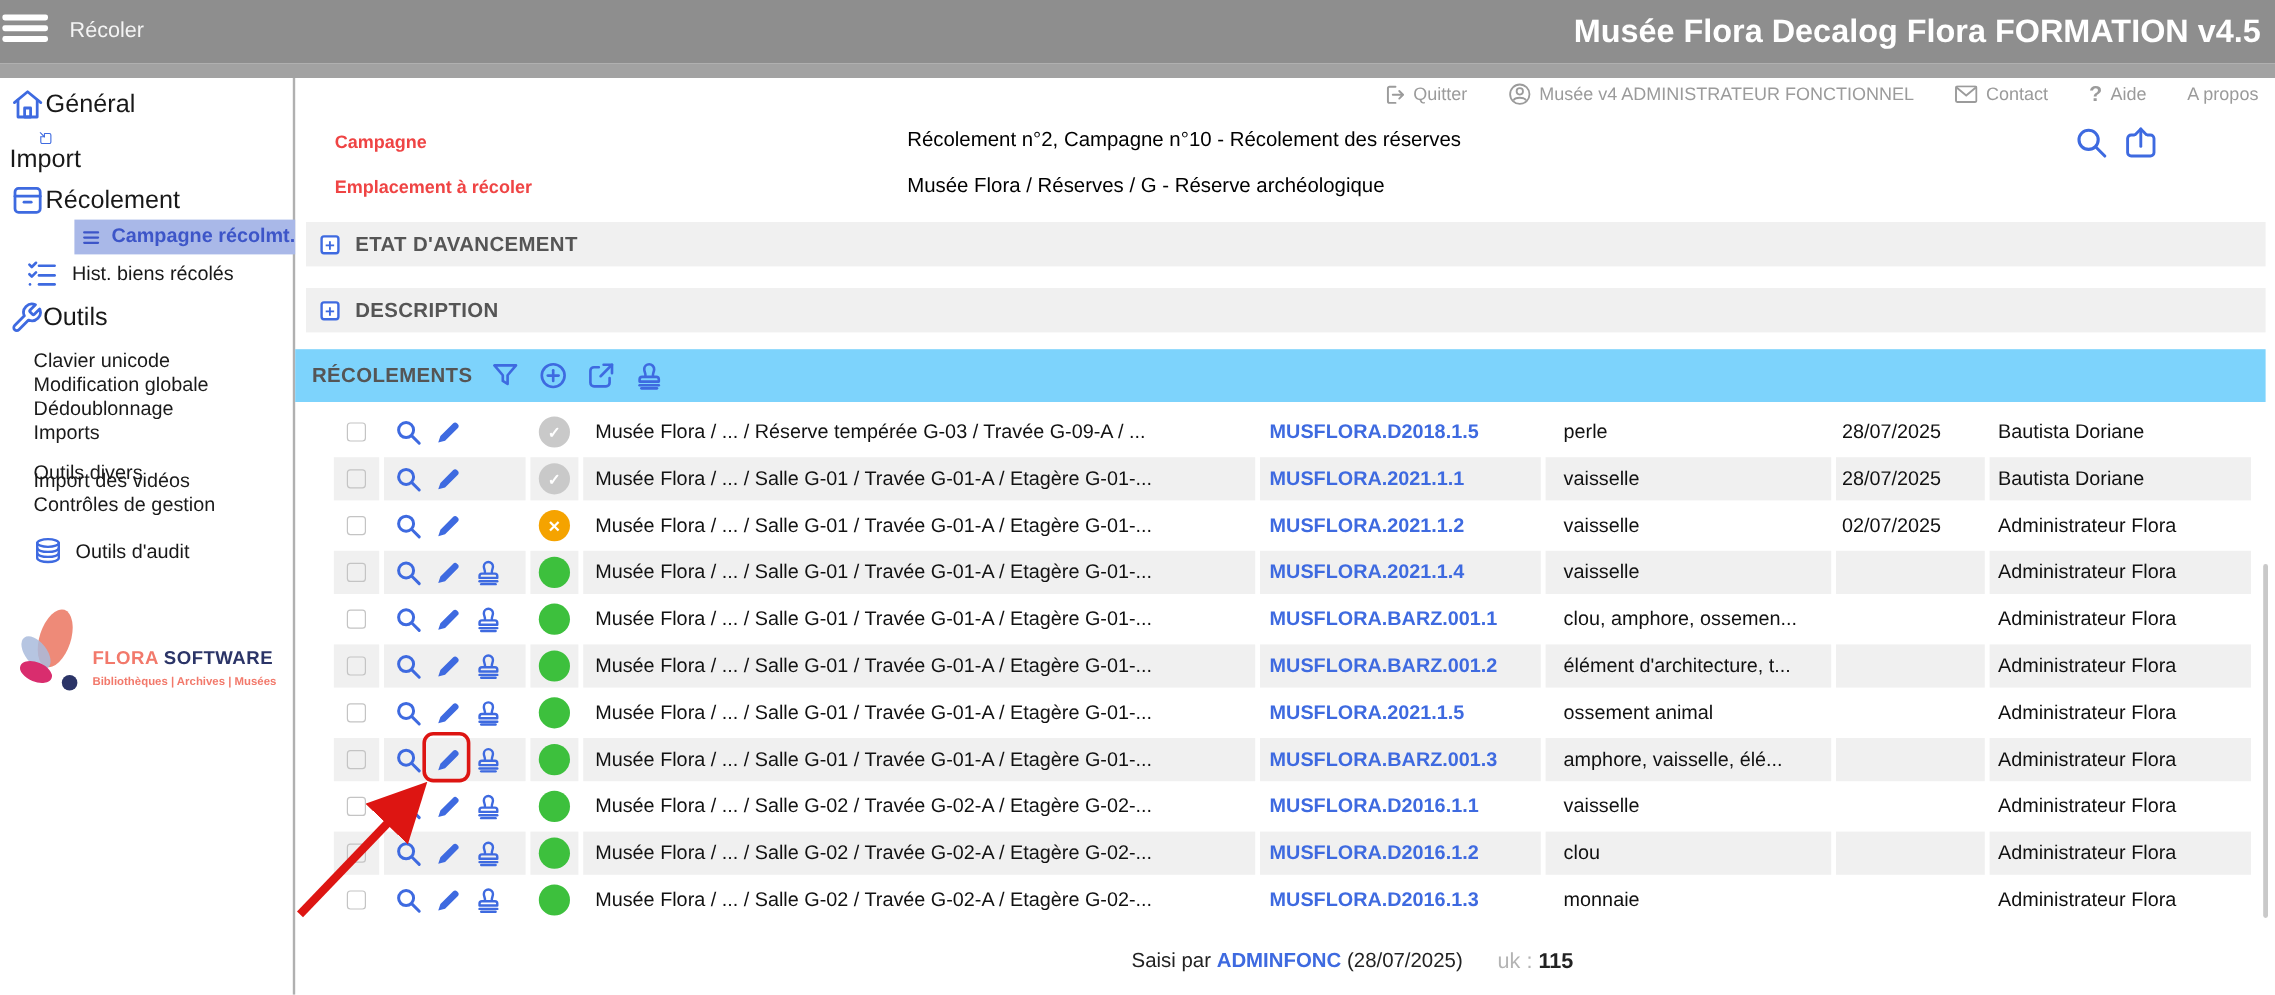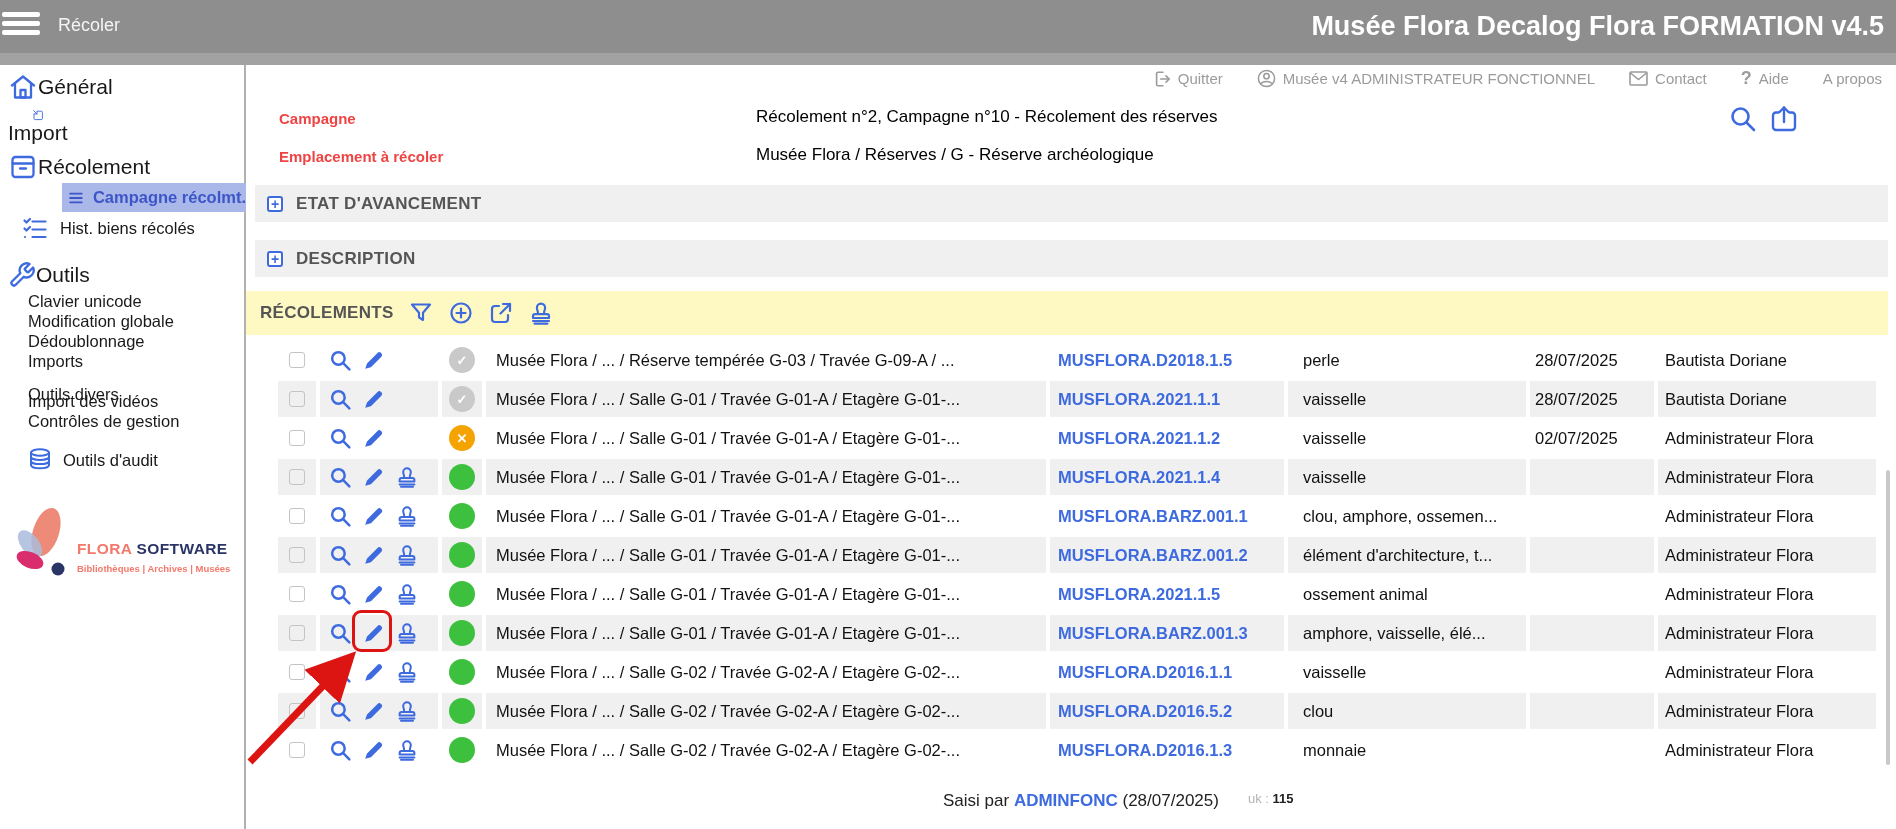--- a/index.html
+++ b/index.html
@@ -45,21 +45,21 @@
 
   
   .field-label{font-size:15px;font-weight:bold;color:#ef4444;white-space:nowrap;}
   .field-value{font-size:17px;color:#000;white-space:nowrap;}
 
   
   .band{left:255px;right:8px;height:37px;background:#F0F0F0;display:flex;align-items:center;gap:13px;padding-left:12px;cursor:pointer;}
   .plusbox{width:16px;height:16px;border:2px solid var(--accent-blue);border-radius:3px;color:var(--accent-blue);
            font-size:14px;font-weight:bold;line-height:12px;text-align:center;background:#fff;}
   .band-label{font-size:17px;font-weight:bold;color:#555;letter-spacing:.3px;}
-  .band-recol{left:246px;right:8px;top:291px;height:44px;background:#fef9c3;display:flex;align-items:center;gap:14px;padding-left:14px;}
+  .band-recol{left:246px;right:8px;top:291px;height:44px;background:#7dd3fc;display:flex;align-items:center;gap:14px;padding-left:14px;}
 
   
   .table{left:278px;top:342px;width:1598px;height:422px;overflow:hidden;}
   .trow{display:flex;gap:4px;height:36px;margin-bottom:3px;}
   .cell{height:36px;display:flex;align-items:center;font-size:16.5px;color:#111;overflow:hidden;white-space:nowrap;}
   .trow:nth-child(even) .cell{background:#F0F0F0;}
   .c-check{width:38px;justify-content:center;}
   .c-icons{width:118px;gap:9px;padding-left:8px;}
   .c-status{width:40px;justify-content:center;}
   .c-loc{width:560px;padding-left:10px;}
@@ -72,21 +72,21 @@
   .status-dot{width:26px;height:26px;border-radius:50%;display:flex;align-items:center;justify-content:center;
               color:#fff;font-size:13px;font-weight:bold;}
   .st-done{background:var(--status-gray);} .st-missing{background:var(--status-orange);} .st-ok{background:var(--status-green);}
   .rowicon{cursor:pointer;}
 
   .scrollbar{left:1886px;top:470px;width:4px;height:295px;background:#C9C9C9;border-radius:2px;cursor:pointer;}
 
   
   .footer-left{left:943px;top:791px;font-size:17px;color:#222;white-space:nowrap;}
   .footer-left b{color:var(--accent-blue);}
-  .footer-uk{left:1248px;top:791px;font-size:13px;white-space:nowrap;}
+  .footer-uk{left:1248px;top:791px;font-size:18px;white-space:nowrap;}
   .footer-uk .lab{color:#B4B4B4;} .footer-uk .val{font-weight:bold;color:#222;}
 
   
   .ann-rect{left:352px;top:610px;width:40px;height:42px;border:3px solid var(--annotation-red);border-radius:9px;}
 </style>
 </head>
 <body>
 
 <div class="abs topbar"></div>
 <div class="abs topbar-strip"></div>
@@ -141,21 +141,21 @@
         <path d="M2.5 5.5l2 2 3.5-3.5"></path>
         <line x1="10.5" y1="6.5" x2="23.5" y2="6.5"></line>
         <path d="M2.5 13.5l2 2 3.5-3.5"></path>
         <line x1="10.5" y1="14.5" x2="23.5" y2="14.5"></line>
         <line x1="3" y1="22" x2="3.01" y2="22"></line>
         <line x1="10.5" y1="22" x2="23.5" y2="22"></line>
       </svg>
     <span>Hist. biens récolés</span>
   </div>
 
-  <div class="side-item side-top" style="top:192px;">
+  <div class="side-item side-top" style="top:182px;">
     <svg class="blue" width="28" height="28" viewBox="0 0 24 24" fill="none" stroke="currentColor" stroke-width="2" stroke-linecap="round" stroke-linejoin="round">
         <path d="M14.7 6.3a1 1 0 000 1.4l1.6 1.6a1 1 0 001.4 0l3.77-3.77a6 6 0 01-7.94 7.94l-6.91 6.91a2.12 2.12 0 01-3-3l6.91-6.91a6 6 0 017.94-7.94l-3.76 3.76z"></path>
       </svg>
     <span>Outils</span>
   </div>
 
   <div class="side-item side-tool" style="top:226px;">
       <span>Clavier unicode</span>
     </div>
   <div class="side-item side-tool" style="top:246px;">
@@ -643,21 +643,21 @@
           <line x1="6" y1="21.8" x2="18" y2="21.8"></line>
         </svg>
     </div>
     <div class="cell c-status">
         <span class="status-dot st-ok"></span>
       </div>
     <div class="cell c-loc">
         <span>Musée Flora / ... / Salle G-02 / Travée G-02-A / Etagère G-02-...</span>
       </div>
     <div class="cell c-ref">
-        <a class="ref">MUSFLORA.D2016.5.2</a>
+        <a class="ref">MUSFLORA.D2016.1.2</a>
       </div>
     <div class="cell c-obj">
         <span>clou</span>
       </div>
     <div class="cell c-date">
         <span></span>
       </div>
     <div class="cell c-agent">
         <span>Administrateur Flora</span>
       </div>

